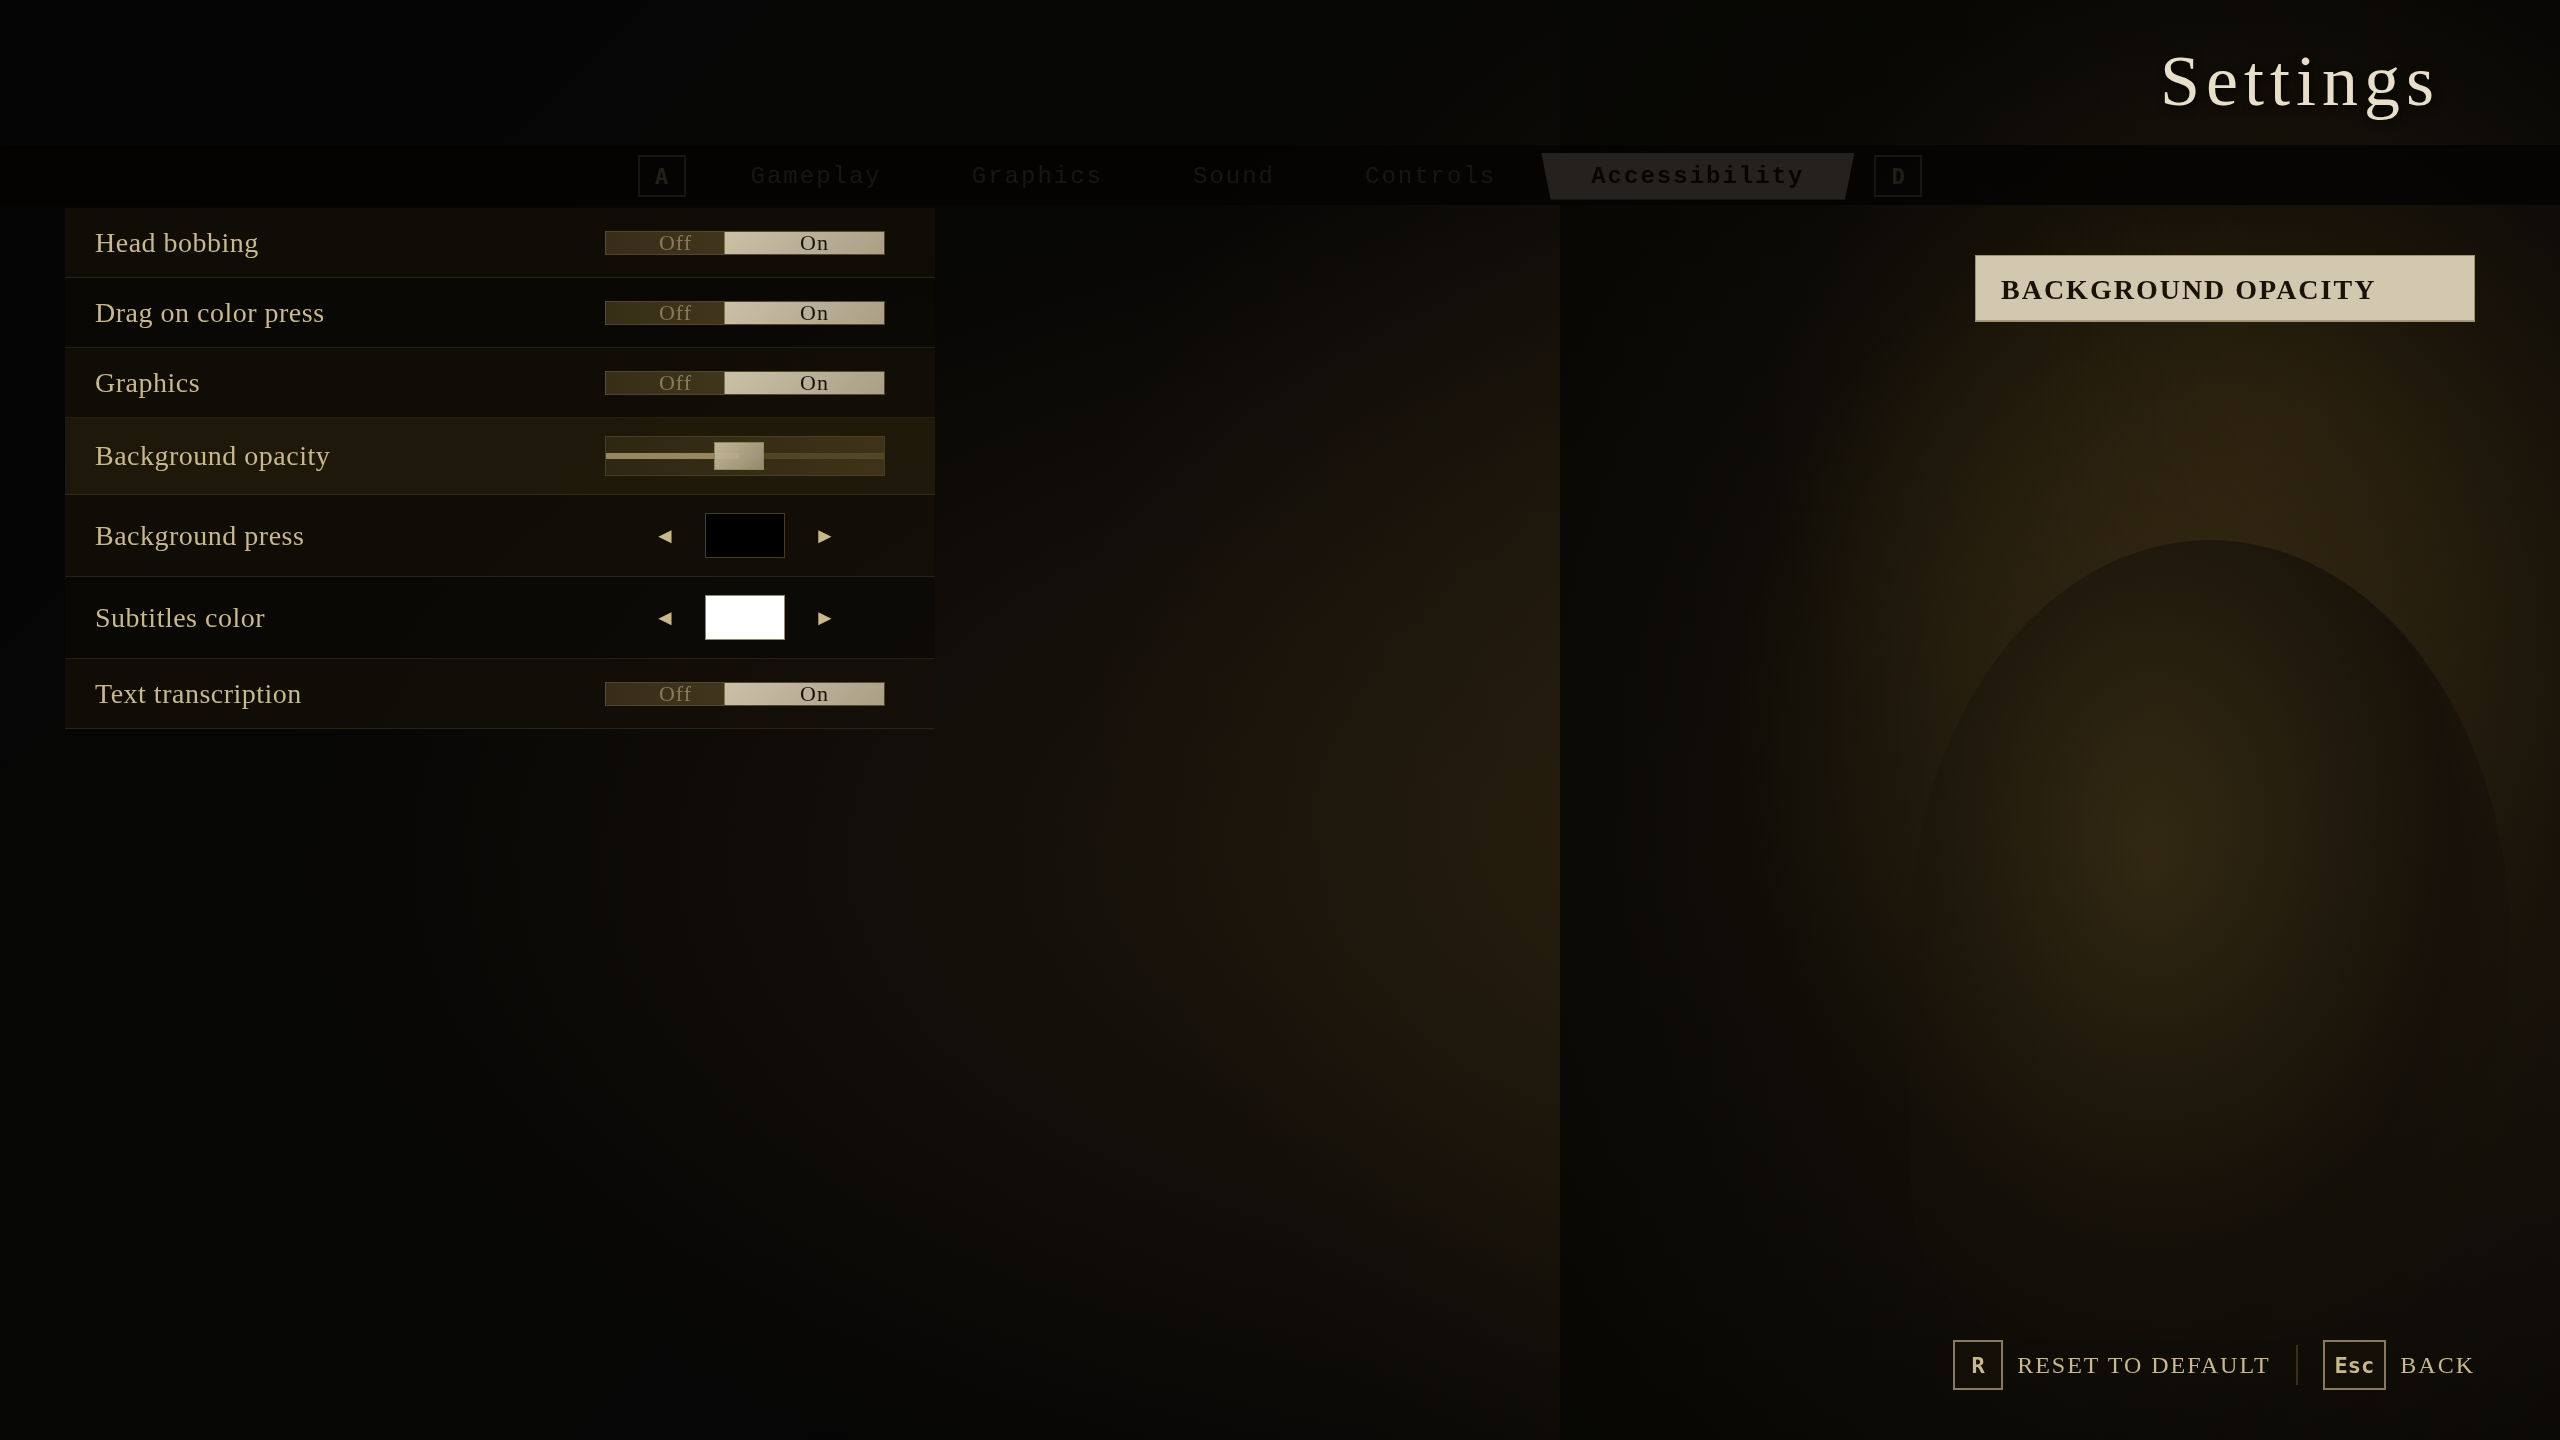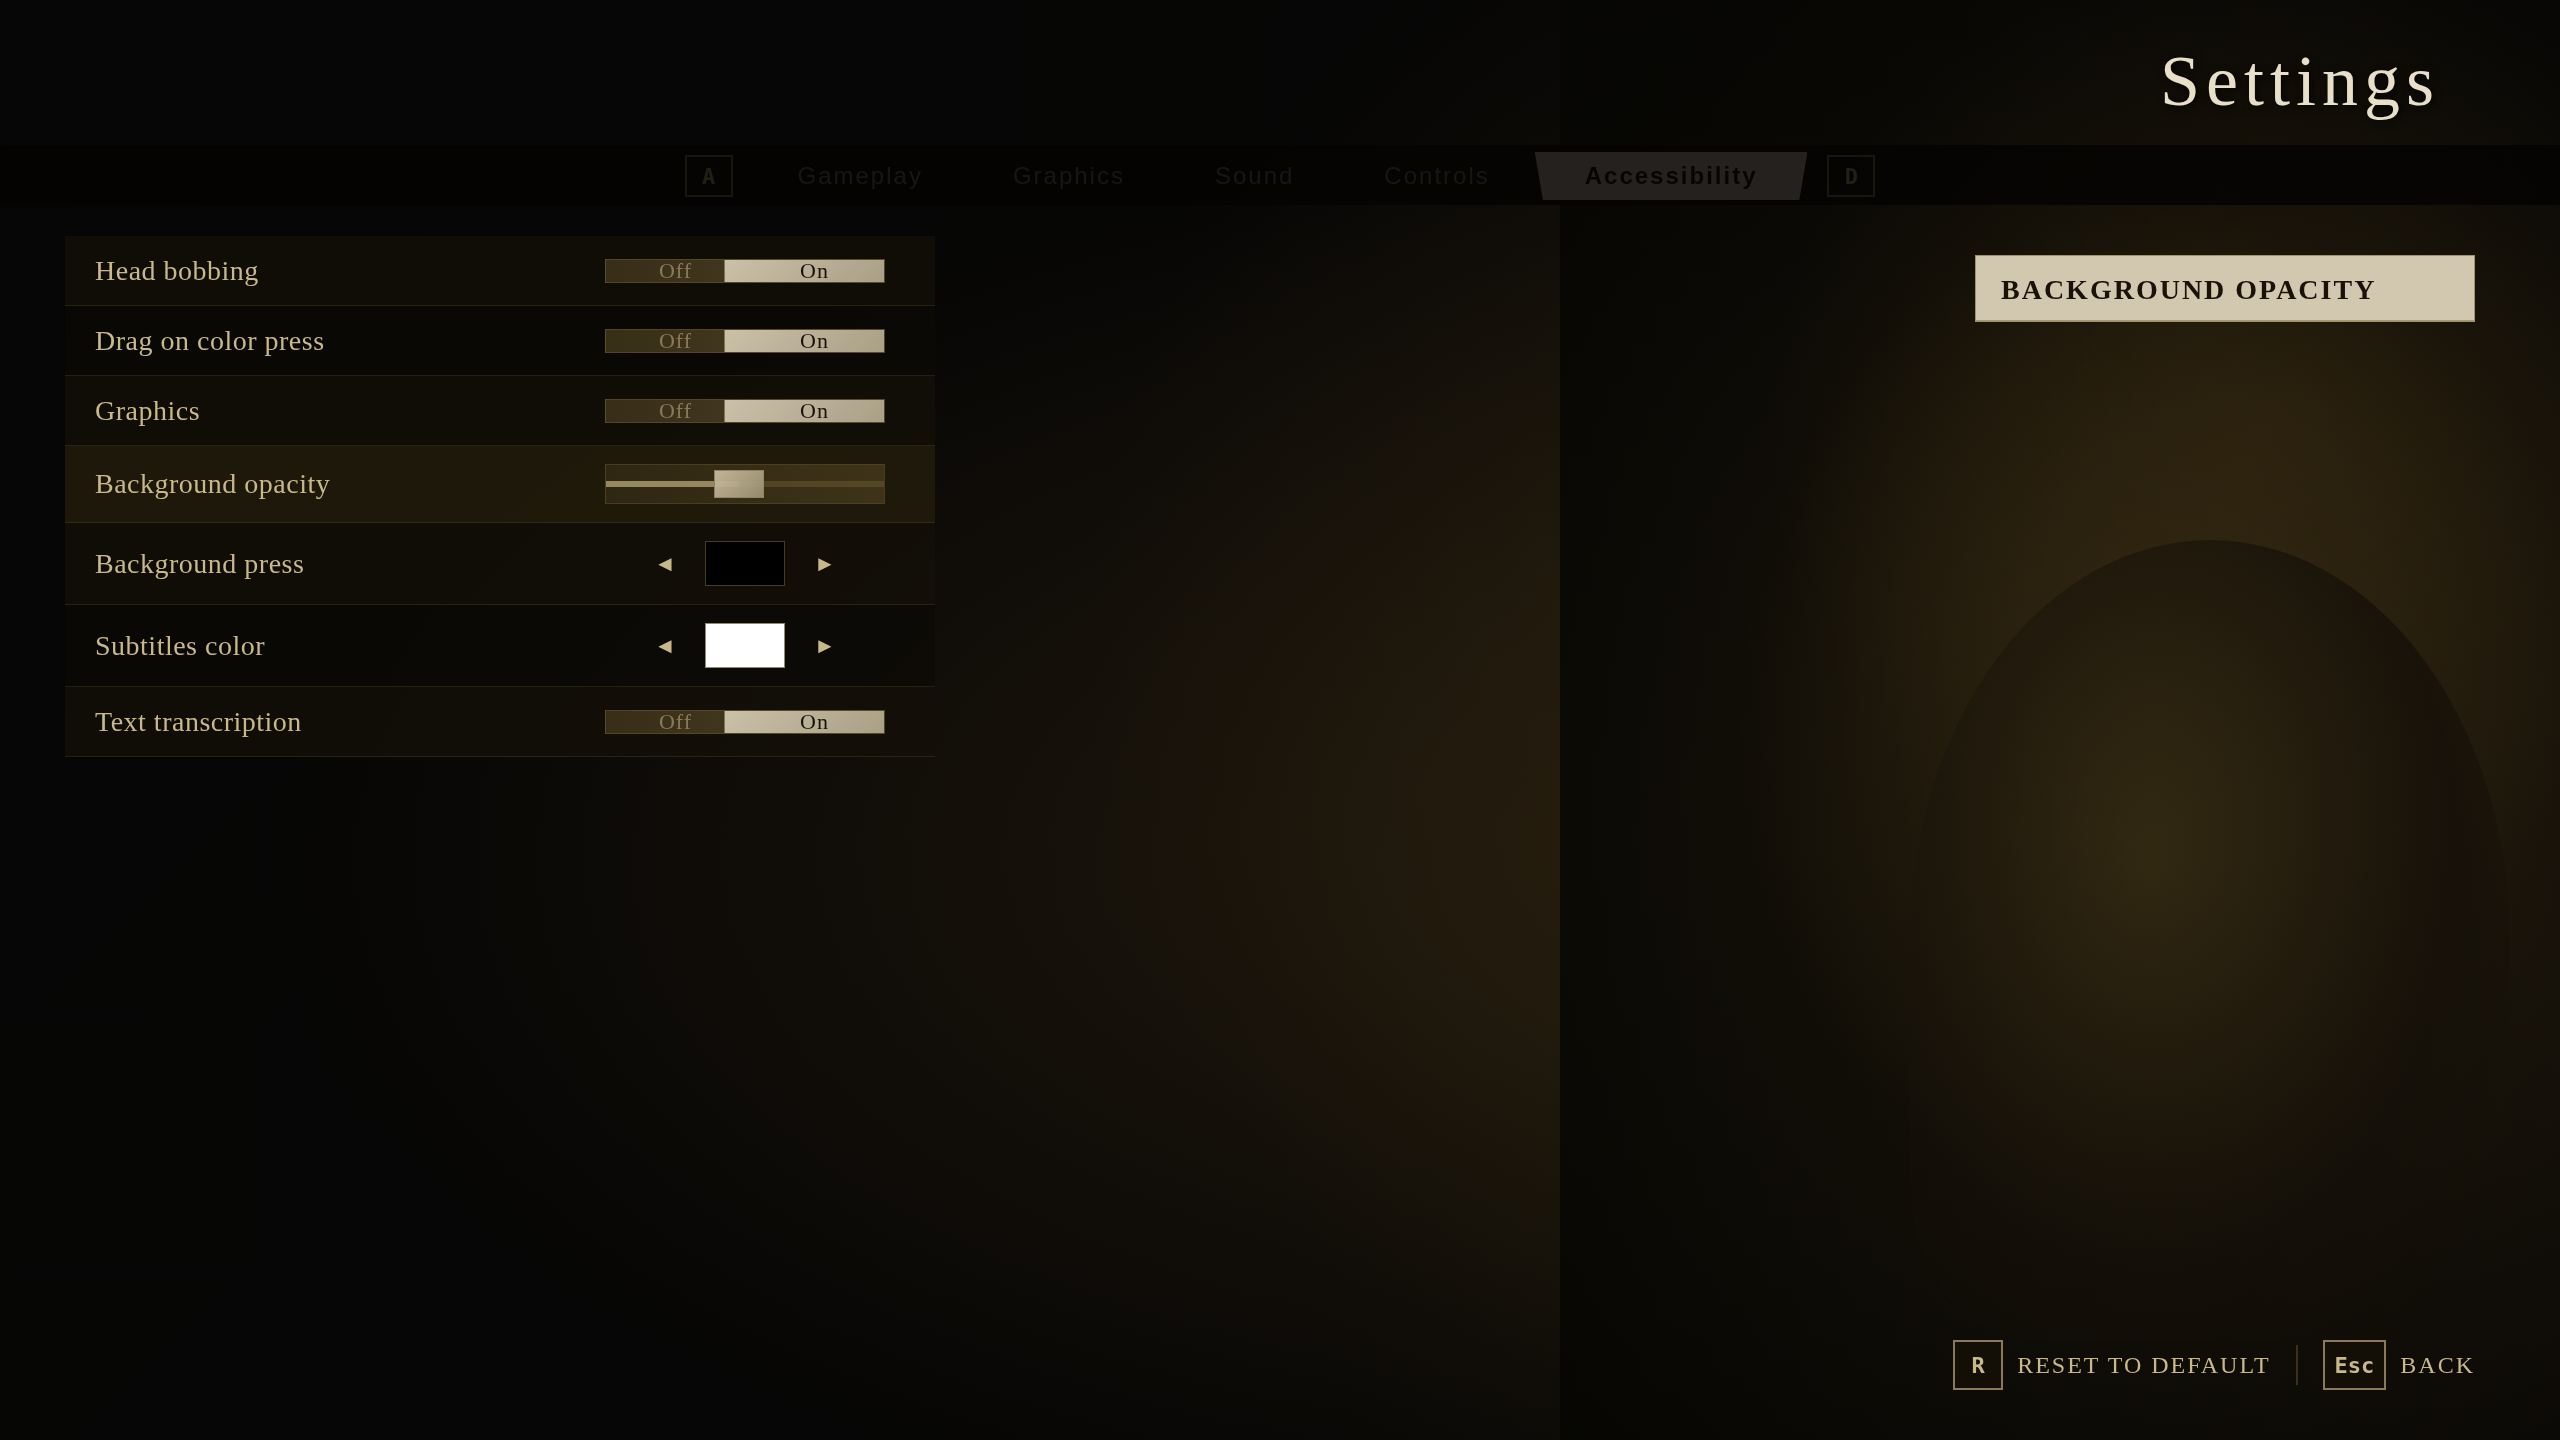--- a/index.html
+++ b/index.html
@@ -108,42 +108,42 @@
       margin: 0 20px;
       font-family: monospace;
     }
 
     .nav-tab {
       padding: 10px 45px;
       font-size: 24px;
       letter-spacing: 2px;
       color: #8a7a5a;
       cursor: pointer;
-      font-family: Liberation Sans, sans-serif;
+      font-family: Liberation Mono, monospace;
       text-transform: capitalize;
       white-space: nowrap;
       background: transparent;
       border: none;
       transition: color 0.2s;
     }
 
     .nav-tab.active {
       background: rgba(230,220,200,0.92);
       color: #1a1208;
       font-weight: bold;
       padding: 10px 50px;
       clip-path: polygon(0 0, 100% 0, 97% 100%, 3% 100%);
       border: none;
       position: relative;
     }
 
     
     .settings-list {
       position: absolute;
-      top: 236px;
+      top: 208px;
       left: 65px;
       width: 870px;
       display: flex;
       flex-direction: column;
       gap: 0;
     }
 
     .setting-row {
       display: flex;
       align-items: center;

